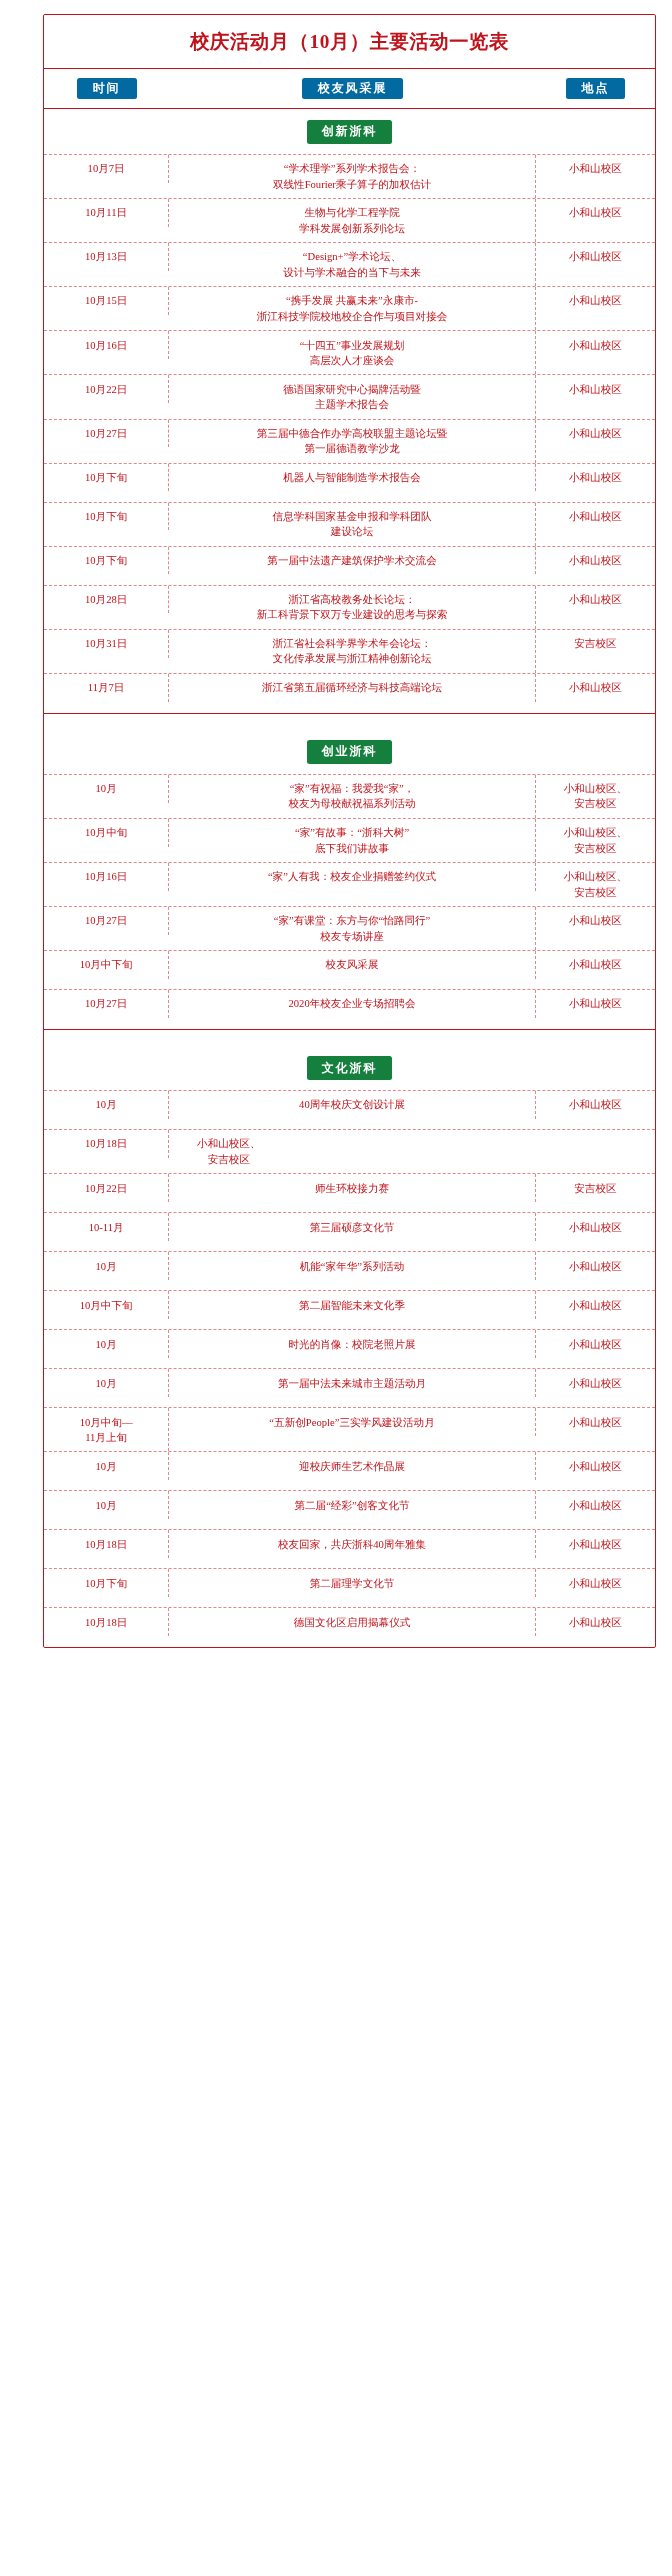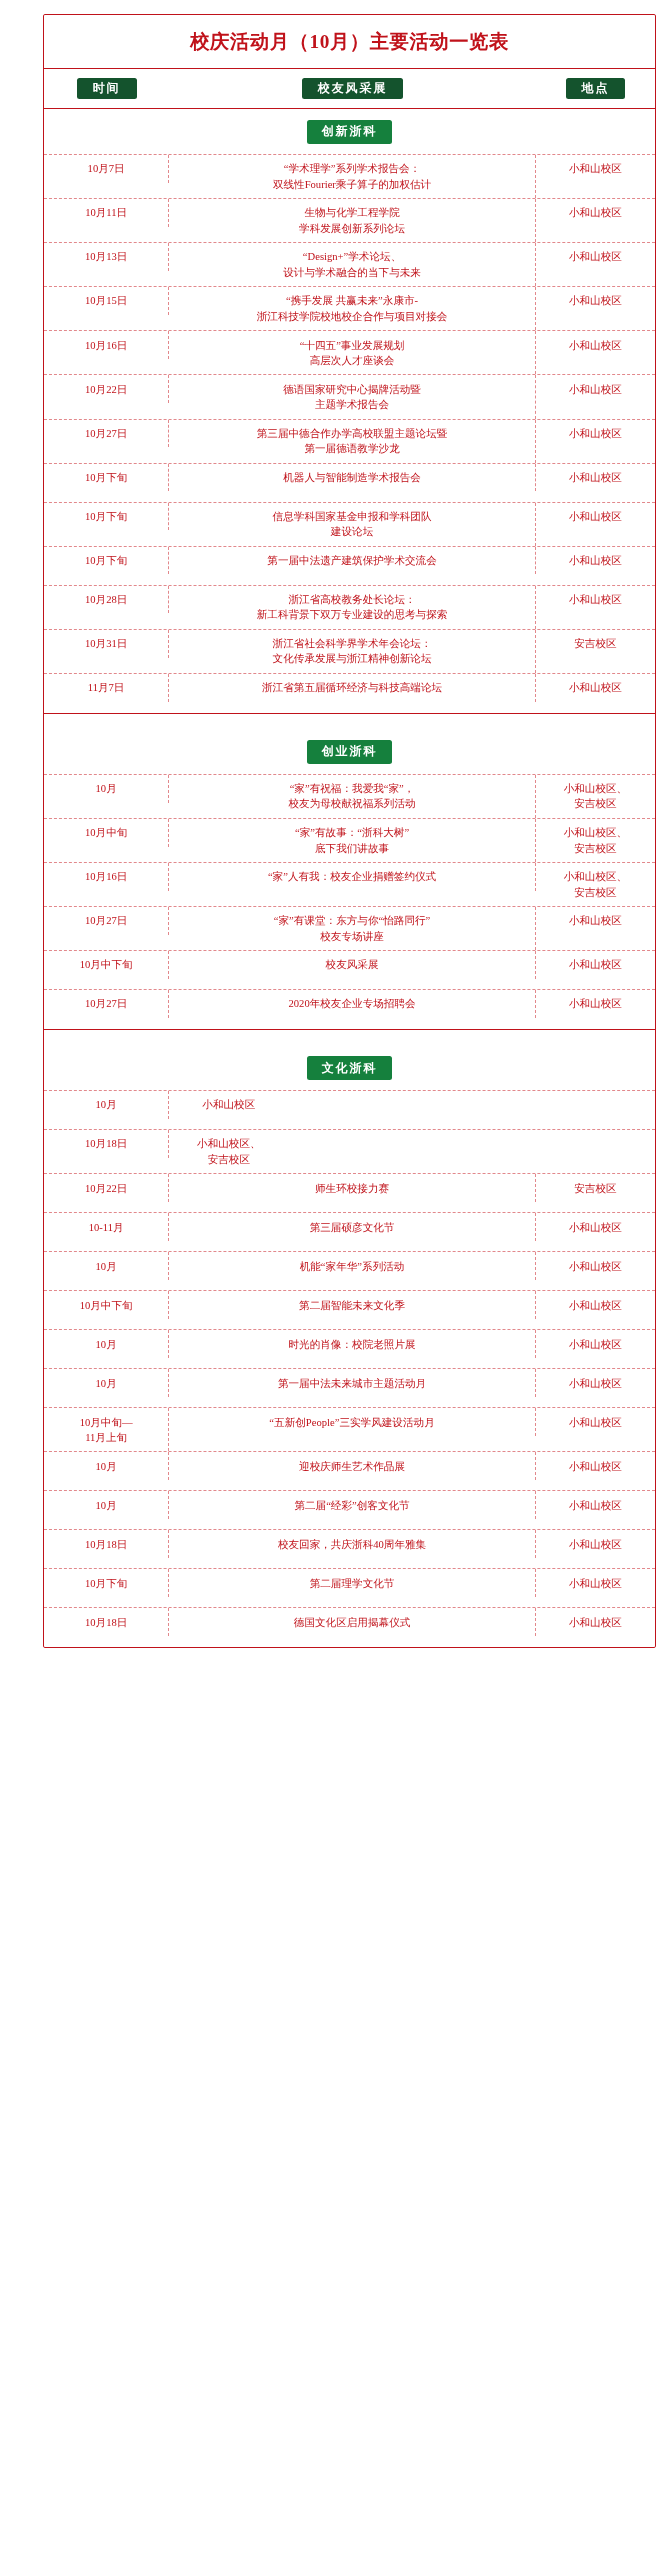--- a/index.html
+++ b/index.html
@@ -41,21 +41,21 @@
   .col-date { width: 20.5%; }
   .col-content { width: 60%; }
   .col-place { width: 19.5%; }
   .head-cell {
     display: flex;
     justify-content: center;
     align-items: center;
   }
   .pill {
     display: inline-block;
-    background: #14532d;
+    background: #0369a1;
     color: #ffffff;
     font-size: 12px;
     font-weight: bold;
     letter-spacing: 1.9px;
     padding: 3.1px 16px 3.7px 16px;
     border-radius: 2.5px;
     line-height: 1.25;
   }
   .section-head {
     padding: 11.2px 0 10px 0;
@@ -475,20 +475,25 @@
         </div>
         <div class="spacer"></div>
         <div class="section-head"><span class="section-pill">文化浙科</span></div>
         <div class="sec-block">
           <div class="row">
             <div class="cell date col-date nowrap-lines">
               <div>
                 <span>10月</span>
               </div>
             </div>
+            <div class="cell content col-content nowrap-lines">
+              <div>
+                <span>40周年校庆文创设计展</span>
+              </div>
+            </div>
             <div class="cell place col-place nowrap-lines">
               <div>
                 <span>小和山校区</span>
               </div>
             </div>
           </div>
           <div class="row">
             <div class="cell date col-date nowrap-lines">
               <div>
                 <span>10月18日</span>

